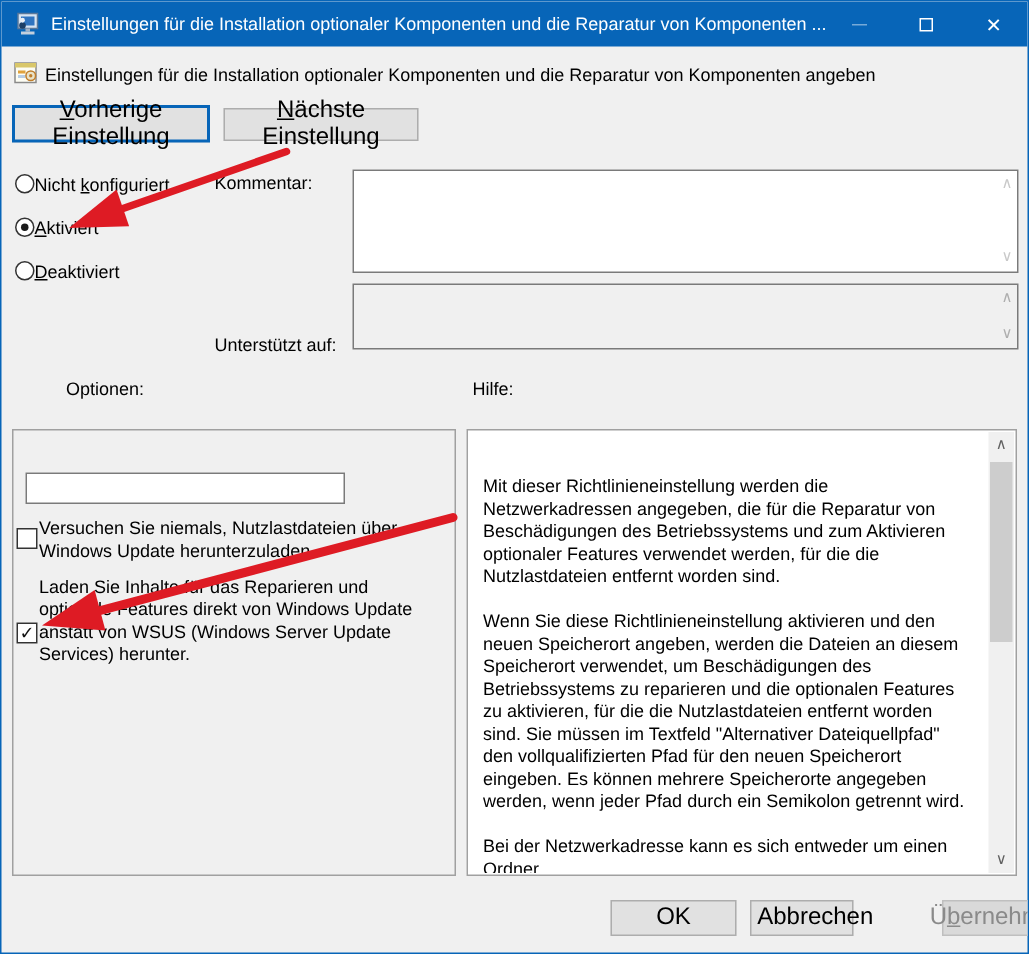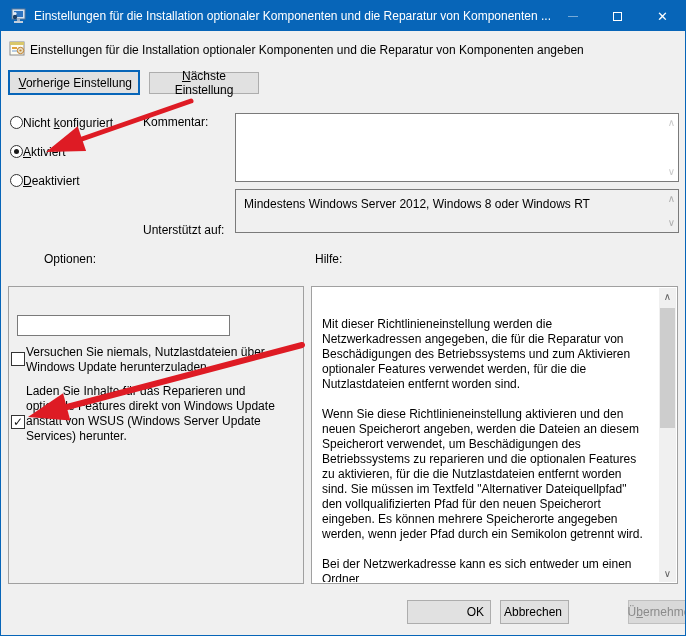--- a/index.html
+++ b/index.html
@@ -16,23 +16,23 @@
   .title-text{color:#fff;white-space:nowrap;overflow:hidden;flex:1 1 auto;}
   .controls{display:flex;height:30px;flex:0 0 auto;}
   .ctrl{width:45px;height:30px;display:flex;align-items:center;justify-content:center;color:#fff;}
   .min-bar{width:10px;height:1px;background:rgba(255,255,255,.45);display:block;}
   .max-box{width:9px;height:9px;border:1px solid #fff;display:block;}
   .close-x{font-size:13px;line-height:1;}
   
   .hdr-icon{position:absolute;left:8px;top:40px;width:16px;height:16px;}
   .hdr-text{position:absolute;left:29px;top:42px;right:8px;white-space:nowrap;}
   
-  .btn{background:#e1e1e1;border:1px solid #adadad;font-family:inherit;font-size:12px;color:#000;display:flex;align-items:center;justify-content:flex-end;}
+  .btn{background:#e1e1e1;border:1px solid #adadad;font-family:inherit;font-size:16px;color:#000;display:flex;align-items:center;justify-content:center;}
   .btn-prev{position:absolute;left:7px;top:69px;width:132px;height:25px;border:2px solid #0765b8;}
-  .btn-next{position:absolute;left:148px;top:71px;width:110px;height:22px;}
+  .btn-next{position:absolute;left:148px;top:71px;width:130px;height:22px;}
   .key{text-decoration:underline;}
   
   .radio-row{position:absolute;left:9px;display:flex;align-items:center;gap:0;height:15px;}
   .radio{width:13px;height:13px;border:1px solid #333;border-radius:50%;background:#fff;position:relative;flex:0 0 auto;}
   .radio.sel::after{content:"";position:absolute;left:3px;top:3px;width:5px;height:5px;border-radius:50%;background:#1a1a1a;}
   
   .lbl-comment{position:absolute;left:142px;top:114px;}
   .comment-box{position:absolute;left:234px;top:112px;width:444px;height:69px;background:#fff;border:1px solid #7a7a7a;}
   .comment-box textarea{position:absolute;left:0;top:0;width:100%;height:100%;border:none;resize:none;background:transparent;outline:none;font-family:inherit;font-size:12px;}
   .chev{position:absolute;right:3px;font-size:10px;line-height:10px;}
@@ -133,21 +133,20 @@
 
   <span class="lbl-comment">Kommentar:</span>
   <div class="comment-box">
     <textarea value="" style=""></textarea>
     <span class="chev up">∧</span>
     <span class="chev dn">∨</span>
   </div>
 
   <span class="lbl-supported">Unterstützt auf:</span>
   <div class="supported-box">
-    <span class="text">Mindestens Windows Server 2012, Windows 8 oder Windows RT</span>
     <span class="chev up">∧</span>
     <span class="chev dn">∨</span>
   </div>
 
   <span class="lbl-options">Optionen:</span>
   <span class="lbl-help">Hilfe:</span>
 
   <div class="options-panel">
     <input class="path-input" type="text" value="" style="">
     <span class="cb cb1"></span>

